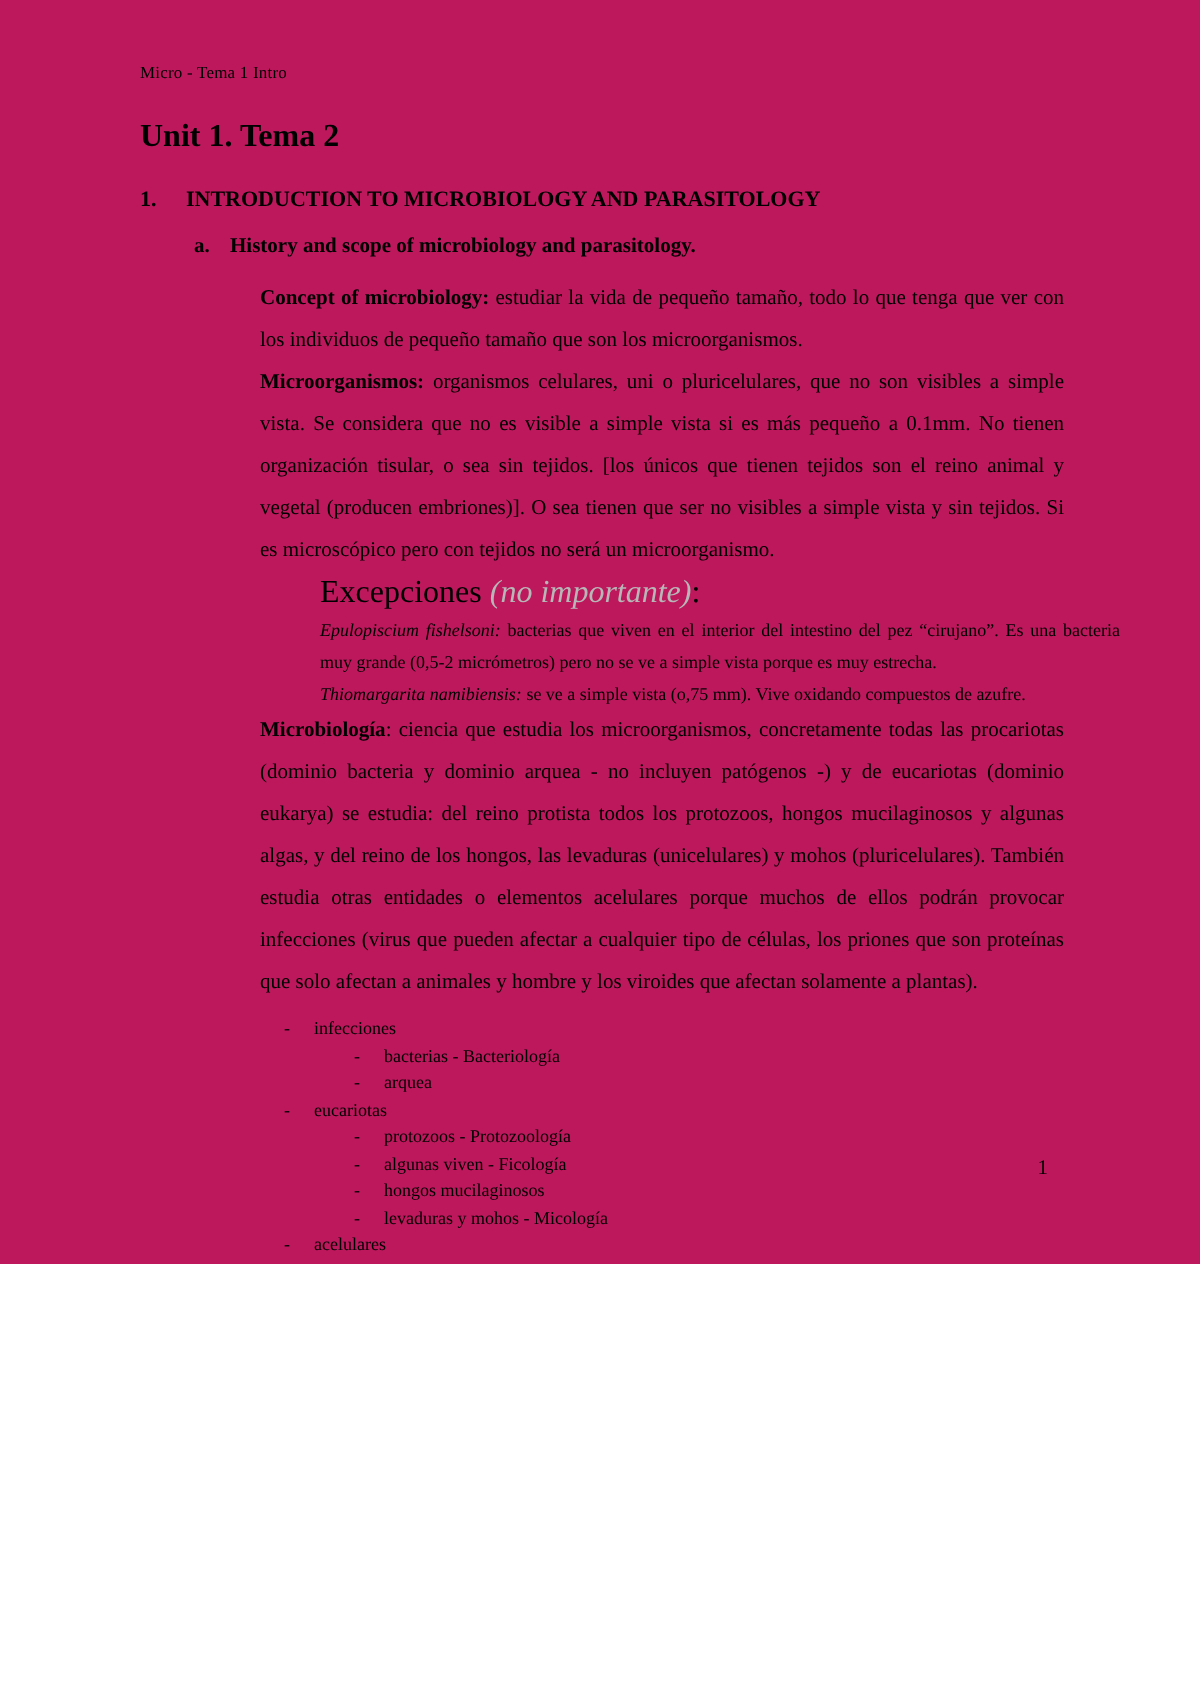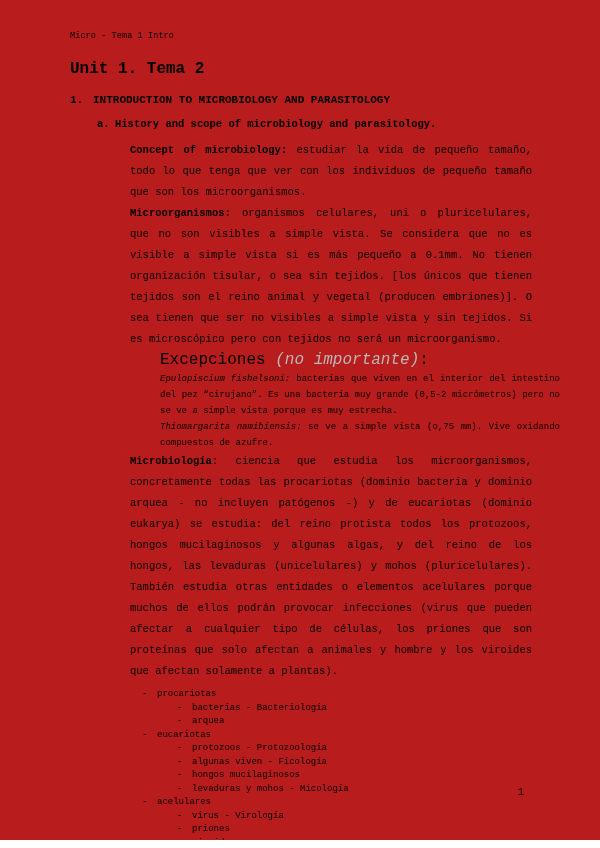--- a/index.html
+++ b/index.html
@@ -3,23 +3,23 @@
 <meta charset="utf-8">
 <style>
   html, body {
     margin: 0;
     padding: 0;
     background: #ffffff;
   }
   .page {
     position: relative;
     width: 600px;
-    height: 840px;
-    background: #b91c1c;
-    font-family: Liberation Mono, monospace;
+    height: 632px;
+    background: #be185d;
+    font-family: Liberation Serif, serif;
     color: #000000;
     overflow: hidden;
   }
   .doc-header {
     position: absolute;
     top: 31px;
     left: 70px;
     font-size: 8.5px;
     letter-spacing: 0.1px;
   }
@@ -129,21 +129,21 @@
         <p class="exc"><span class="sci">Epulopiscium fishelsoni:</span><span> bacterias que viven en el interior del intestino del pez “cirujano”. Es una bacteria muy grande (0,5-2 micrómetros) pero no se ve a simple vista porque es muy estrecha.</span></p>
 
         <p class="exc"><span class="sci">Thiomargarita namibiensis:</span><span> se ve a simple vista (o,75 mm). Vive oxidando compuestos de azufre.</span></p>
       </div>
 
       <p class="para"><span class="lead">Microbiología</span><span>: ciencia que estudia los microorganismos, concretamente todas las procariotas (dominio bacteria y dominio arquea - no incluyen patógenos -) y de eucariotas (dominio eukarya) se estudia: del reino protista todos los protozoos, hongos mucilaginosos y algunas algas, y del reino de los hongos, las levaduras (unicelulares) y mohos (pluricelulares). También estudia otras entidades o elementos acelulares porque muchos de ellos podrán provocar infecciones (virus que pueden afectar a cualquier tipo de células, los priones que son proteínas que solo afectan a animales y hombre y los viroides que afectan solamente a plantas).</span></p>
 
       <div class="list">
         <div class="li lvl1">
             <span class="dash">-</span>
-            <span>procariotas</span>
+            <span>infecciones</span>
           </div>
         <div class="li lvl2">
             <span class="dash">-</span>
             <span>bacterias - Bacteriología</span>
           </div>
         <div class="li lvl2">
             <span class="dash">-</span>
             <span>arquea</span>
           </div>
         <div class="li lvl1">

